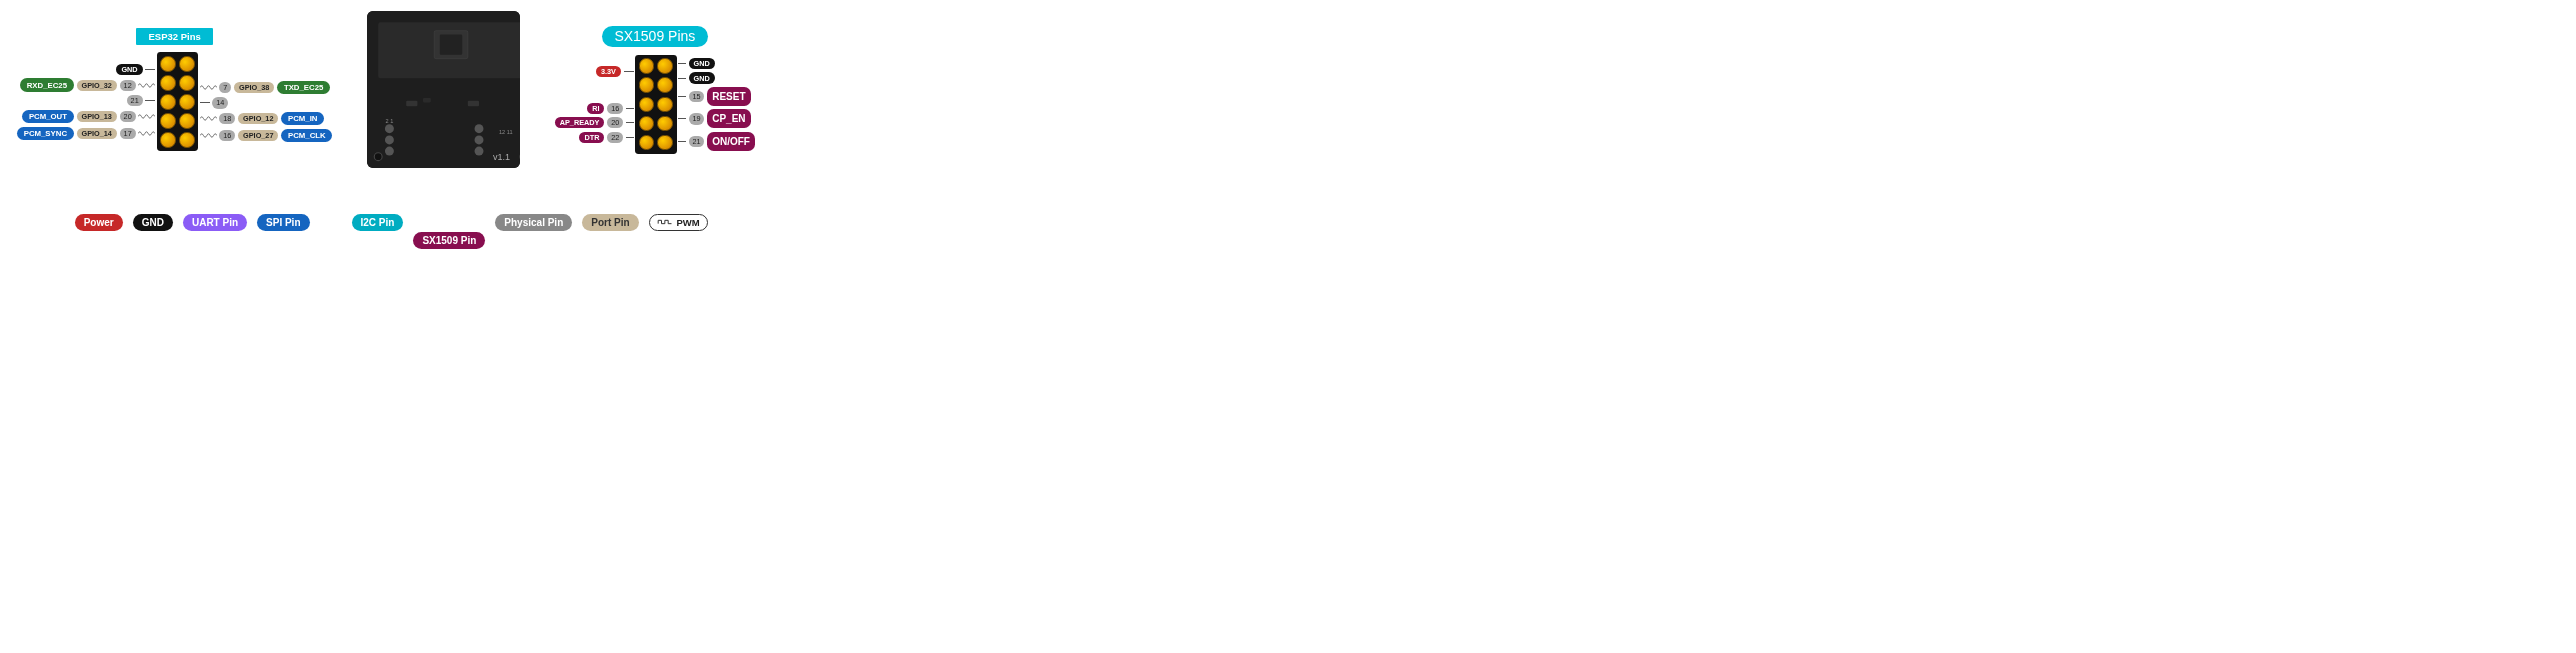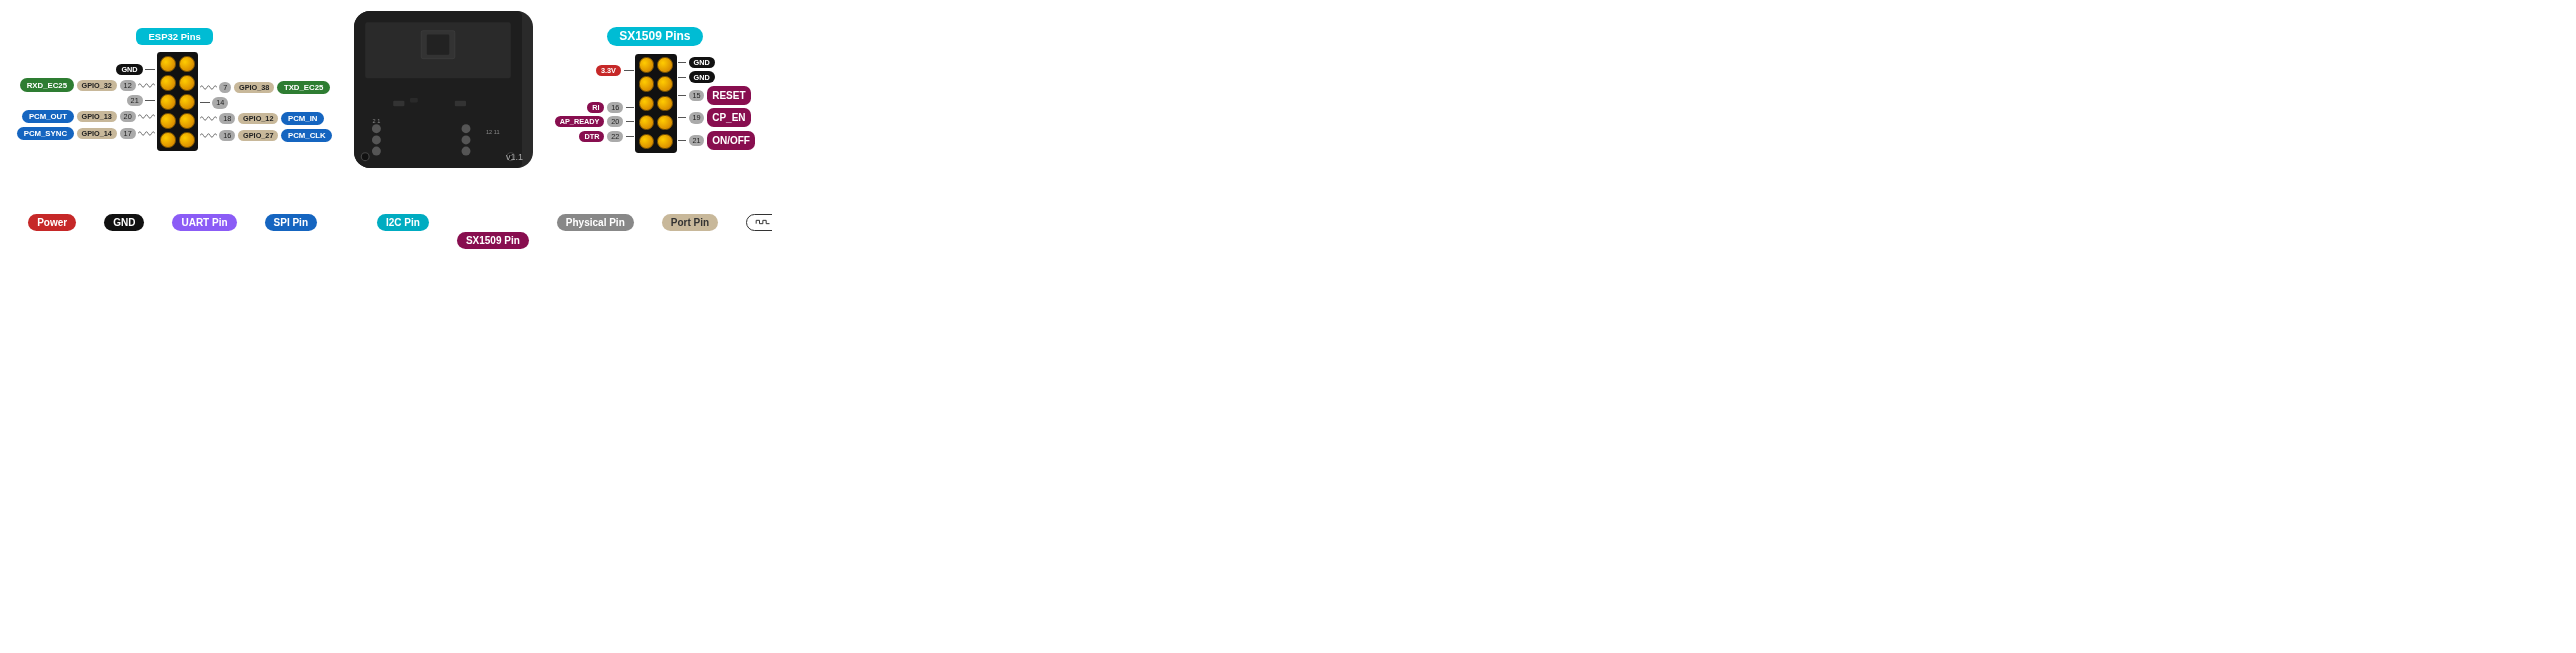--- a/index.html
+++ b/index.html
@@ -22,22 +22,23 @@
       align-items: center;
       justify-content: space-between;
       gap: 11.2px;
       margin-bottom: 22.4px;
     }
 
     
     .legend-row {
       display: flex;
       align-items: center;
-      gap: 28px;
+      gap: 10px;
       padding: 5.6px 0 0 11.2px;
+      justify-content: center;
     }
 
     .legend-item {
       display: flex;
       align-items: center;
       gap: 3.4px;
     }
 
     .legend-badge {
       padding: 2.8px 9px;
@@ -113,21 +114,21 @@
     .esp32-section {
       position: relative;
       display: flex;
       flex-direction: column;
       align-items: center;
     }
 
     .esp32-title {
       background: #00bcd4;
       color: white;
-      border-radius: 6px;
+      border-radius: 1px;
       padding: 2.8px 12.3px;
       font-size: 9.5px;
       font-weight: bold;
       margin-bottom: 7.8px;
     }
 
     .esp32-pins {
       display: flex;
       align-items: center;
       gap: 0;
@@ -175,37 +176,37 @@
       display: flex;
       flex-direction: column;
       align-items: center;
     }
 
     .sx1509-title {
       background: #00bcd4;
       color: white;
       border-radius: 11.2px;
       padding: 2.8px 12.3px;
-      font-size: 12px;
-      font-weight: bold;
+      font-size: 14px;
+      font-weight: normal;
       margin-bottom: 7.8px;
     }
 
     .sx1509-pins {
       display: flex;
       align-items: center;
       text-align: right;
     }
 
     
     .board-img {
-      width: 179px;
+      width: 153px;
       height: 157px;
       background: #2a2a2a;
-      border-radius: 16px;
+      border-radius: 6px;
       display: flex;
       flex-direction: column;
       align-items: center;
       justify-content: flex-end;
       padding-bottom: 6.7px;
       position: relative;
       overflow: hidden;
     }
 
     .board-version {

